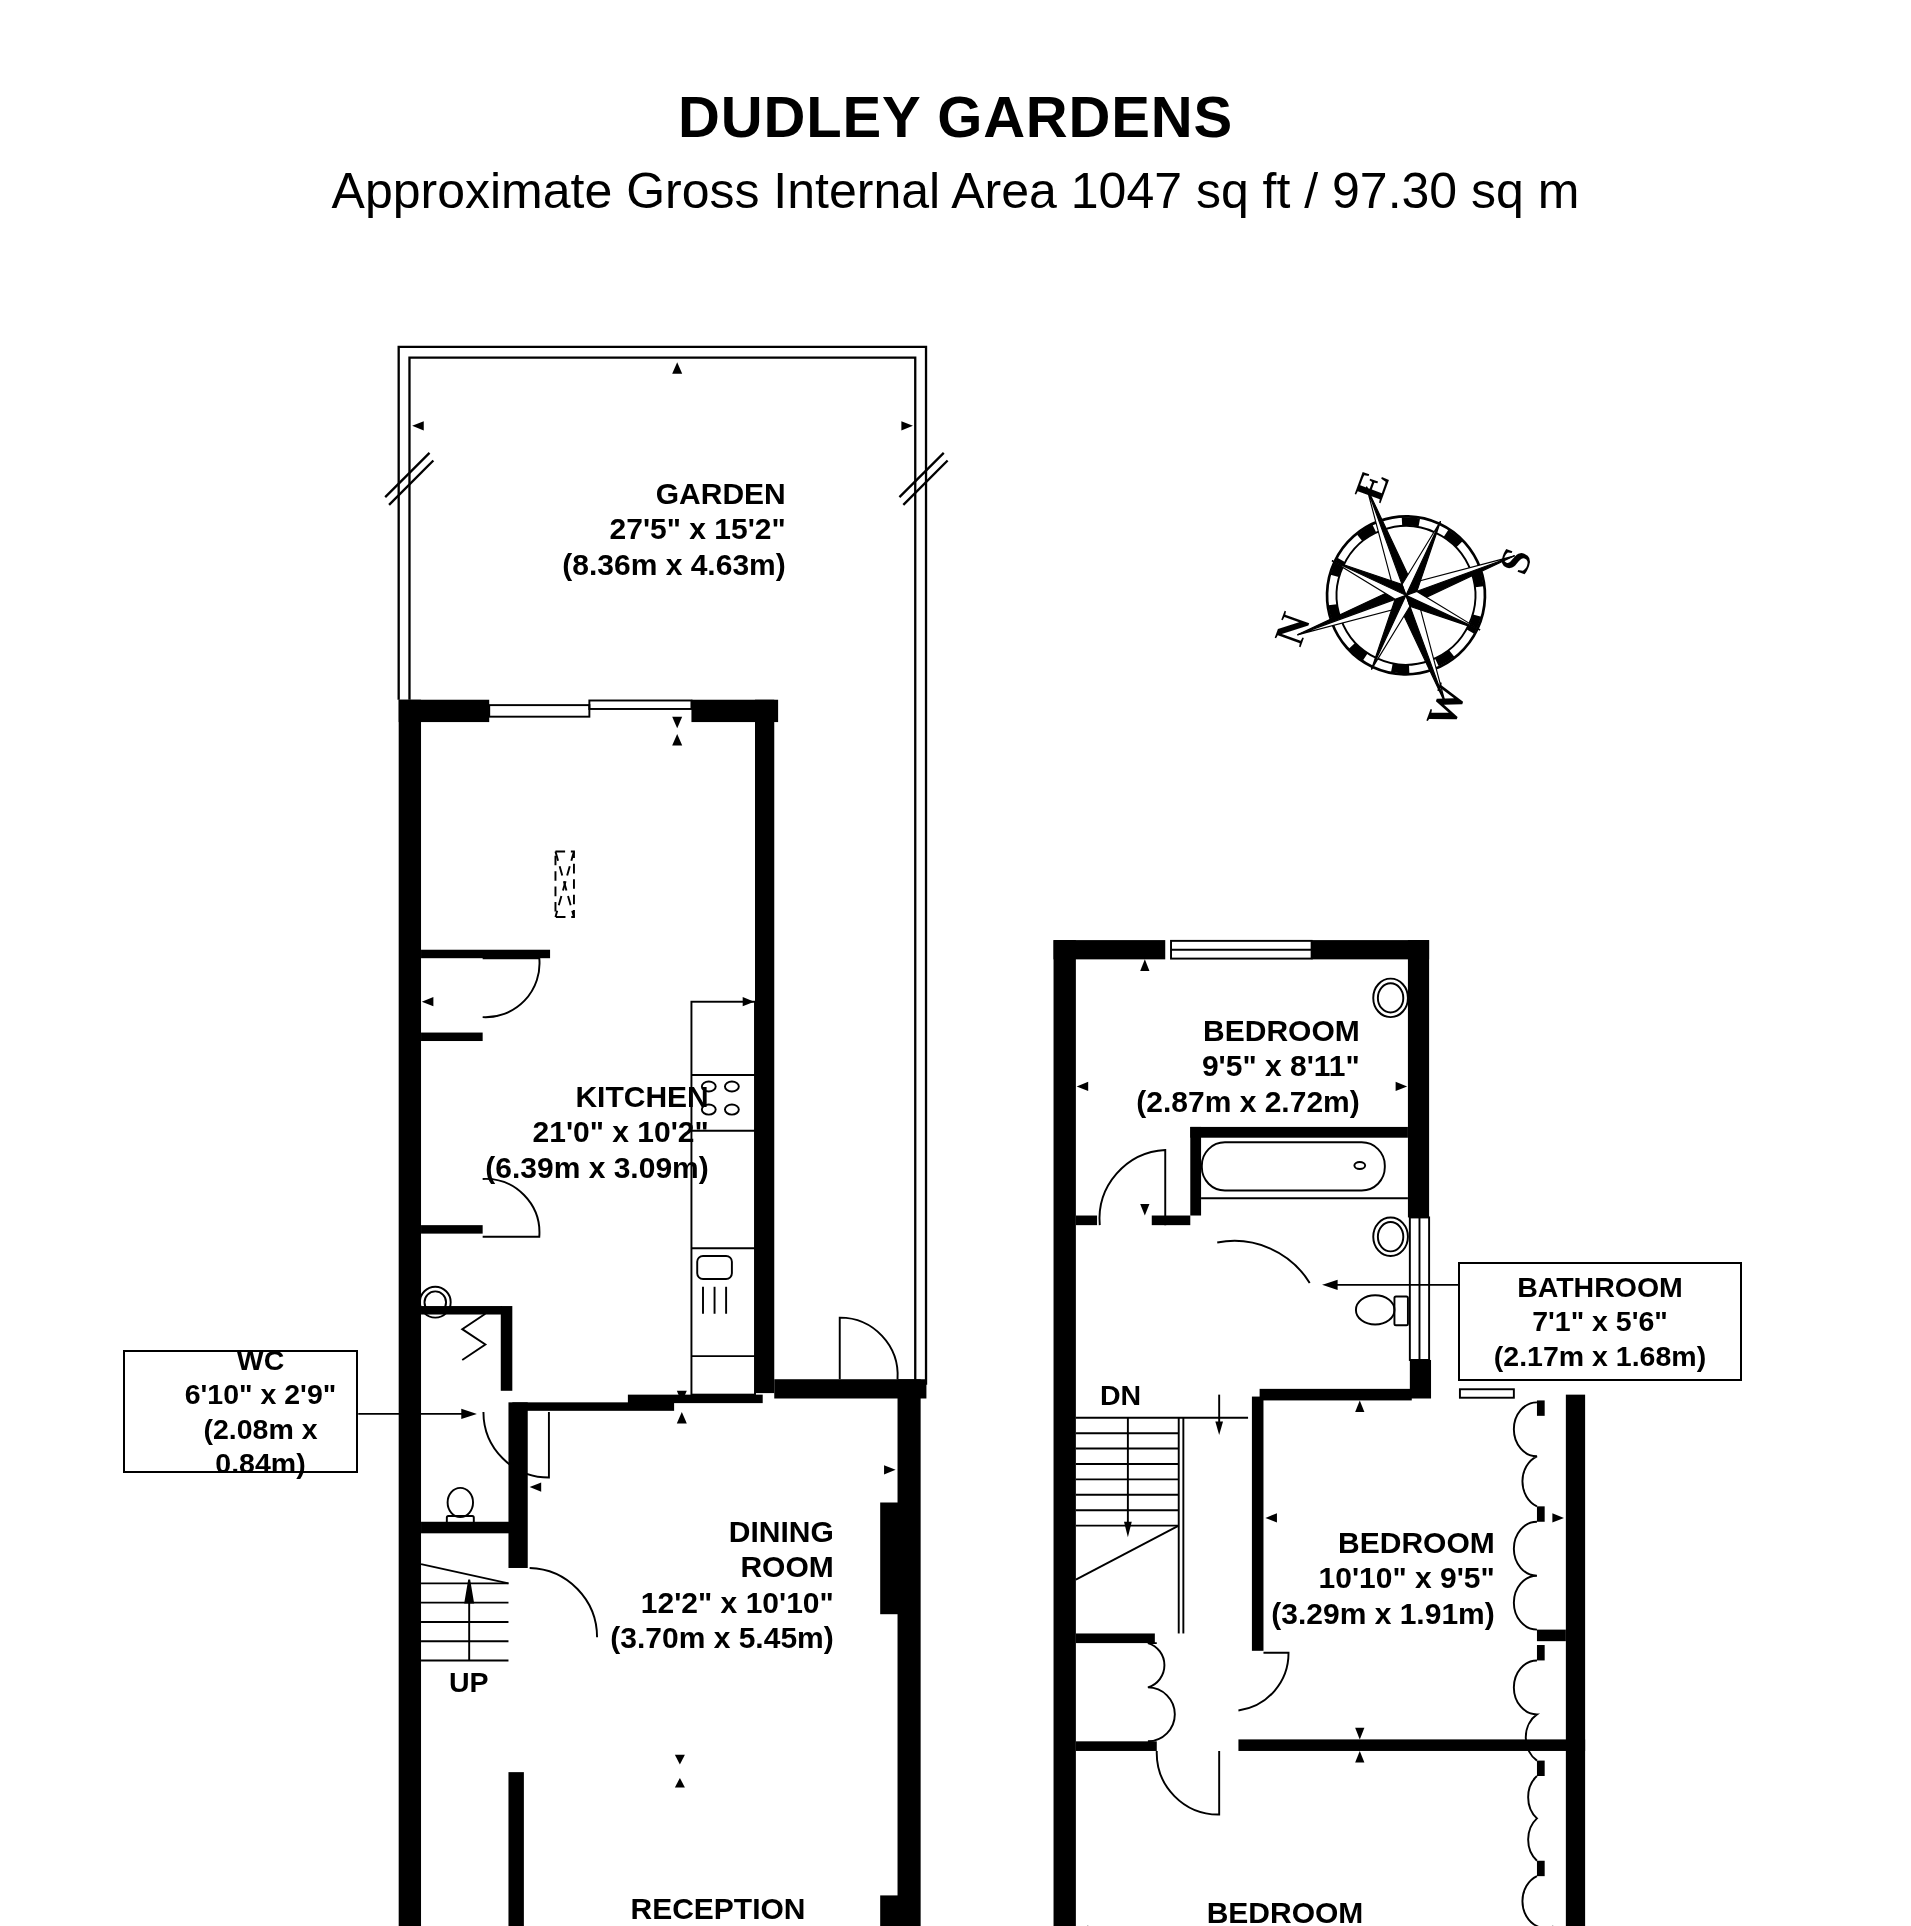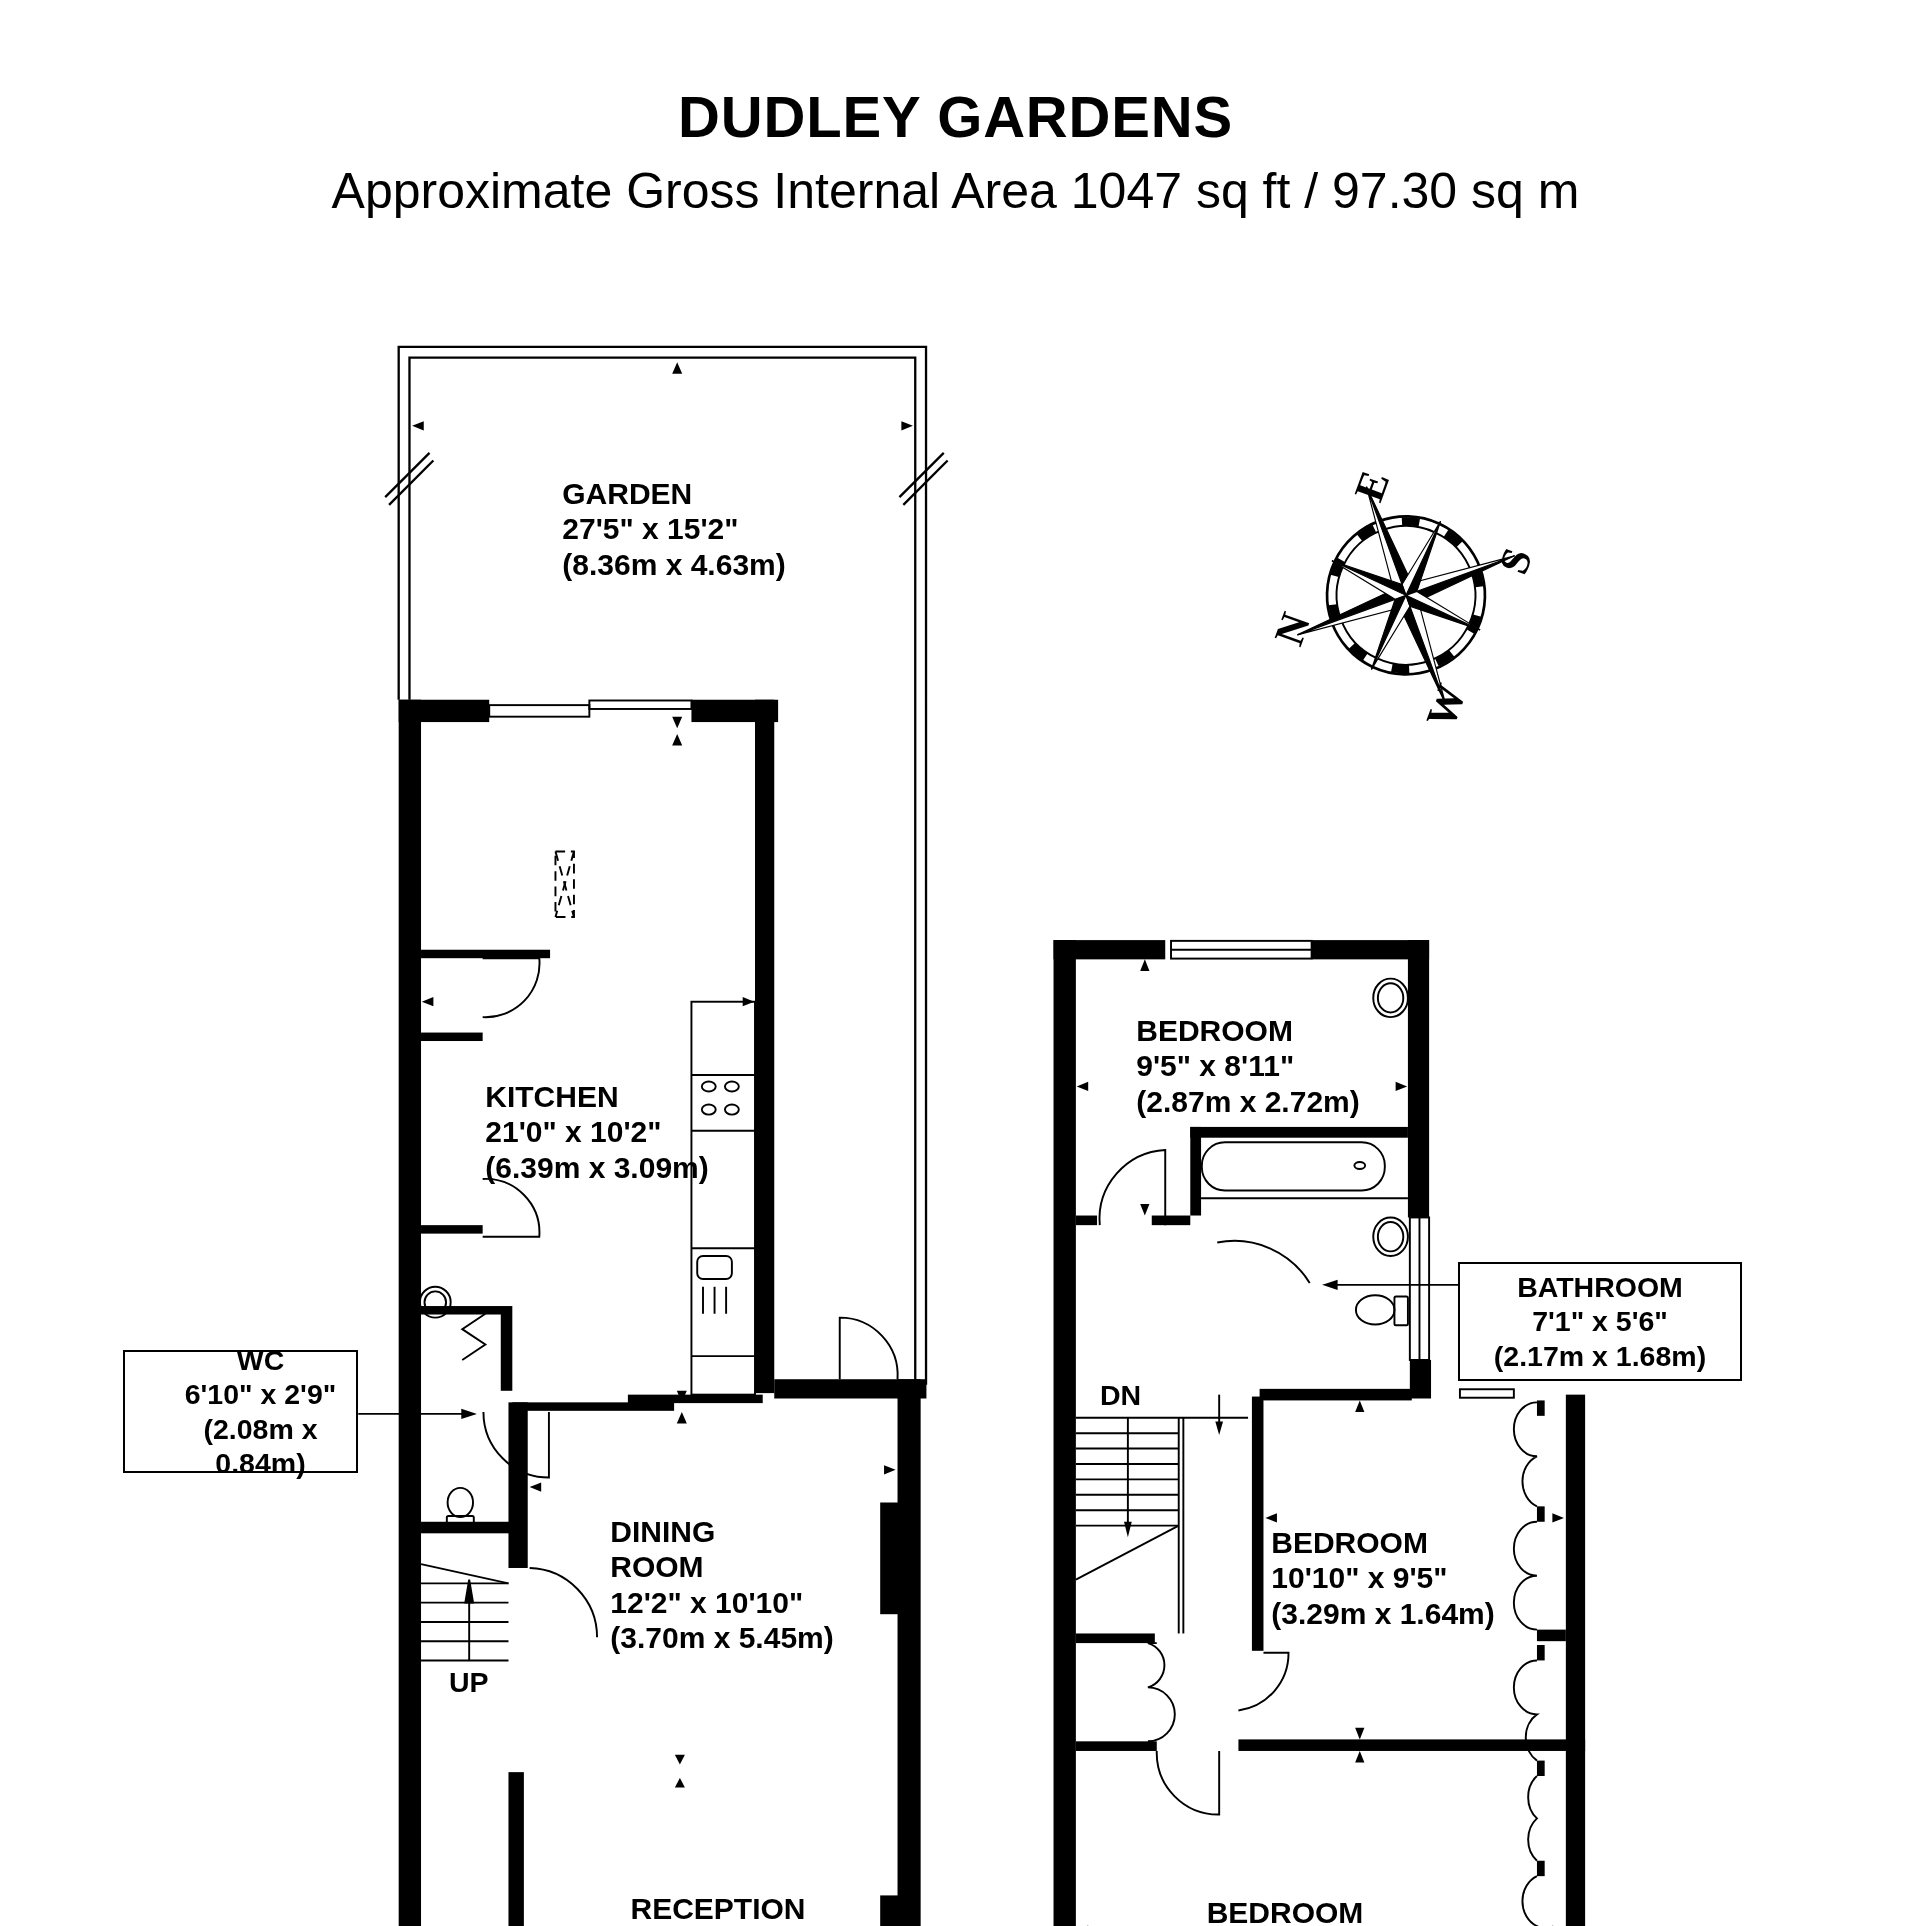--- a/index.html
+++ b/index.html
@@ -1,21 +1,21 @@
 <!DOCTYPE html>
 <html style="font-size:6.2px"><head>
 <meta charset="utf-8">
 <style>
   html, body { margin: 0; padding: 0; background: #ffffff; }
   body { width: 1911px; height: 2703px; position: relative; overflow: hidden; font-family: "Liberation Sans", sans-serif; color: #000; }
   .header { position: absolute; left: 0; top: 0; width: 1911px; text-align: center; }
   .title { position: absolute; top: 83px; width: 100%; font-weight: bold; font-size: 58px; letter-spacing: 0.8px; }
   .subtitle { position: absolute; top: 162px; width: 100%; font-size: 50px; }
   svg.plan { position: absolute; left: 0; top: 0; }
-  .label { position: absolute; text-align: left; font-weight: bold; line-height: 1.18; transform: translateX(-50%); white-space: nowrap; }
+  .label { position: absolute; text-align: right; font-weight: bold; line-height: 1.18; transform: translateX(-50%); white-space: nowrap; }
   .label .ln { display: block; }
   .room-lg { font-size: 30px; }
   .callout { position: absolute; border: 2.7px solid #000; background: #fff; text-align: center; font-weight: bold; font-size: 28.5px; line-height: 1.2; display: flex; flex-direction: column; justify-content: center; box-sizing: border-box; }
   .stair-mark { position: absolute; font-weight: bold; font-size: 28.5px; }
   .compass-letter { font-family: "Liberation Serif", serif; font-weight: bold; font-size: 42px; }
 </style>
 </head>
 <body>
 
 <div class="header">
@@ -379,21 +379,21 @@
 
 <div class="callout" style="left:1458px;top:1262px;width:284px;height:119px;">
   <span>BATHROOM</span>
   <span>7'1" x 5'6"</span>
   <span>(2.17m x 1.68m)</span>
 </div>
 
 <div class="label room-lg" style="left:1383px;top:1525px;">
   <span class="ln">BEDROOM</span>
   <span class="ln">10'10" x 9'5"</span>
-  <span class="ln">(3.29m x 1.64m)</span>
+  <span class="ln">(3.29m x 1.91m)</span>
 </div>
 
 <div class="label room-lg" style="left:1285px;top:1895px;">
   <span class="ln">BEDROOM</span>
 
 </div>
 
 <div class="stair-mark" style="left:1100px;top:1379px;">DN</div>
 
 

